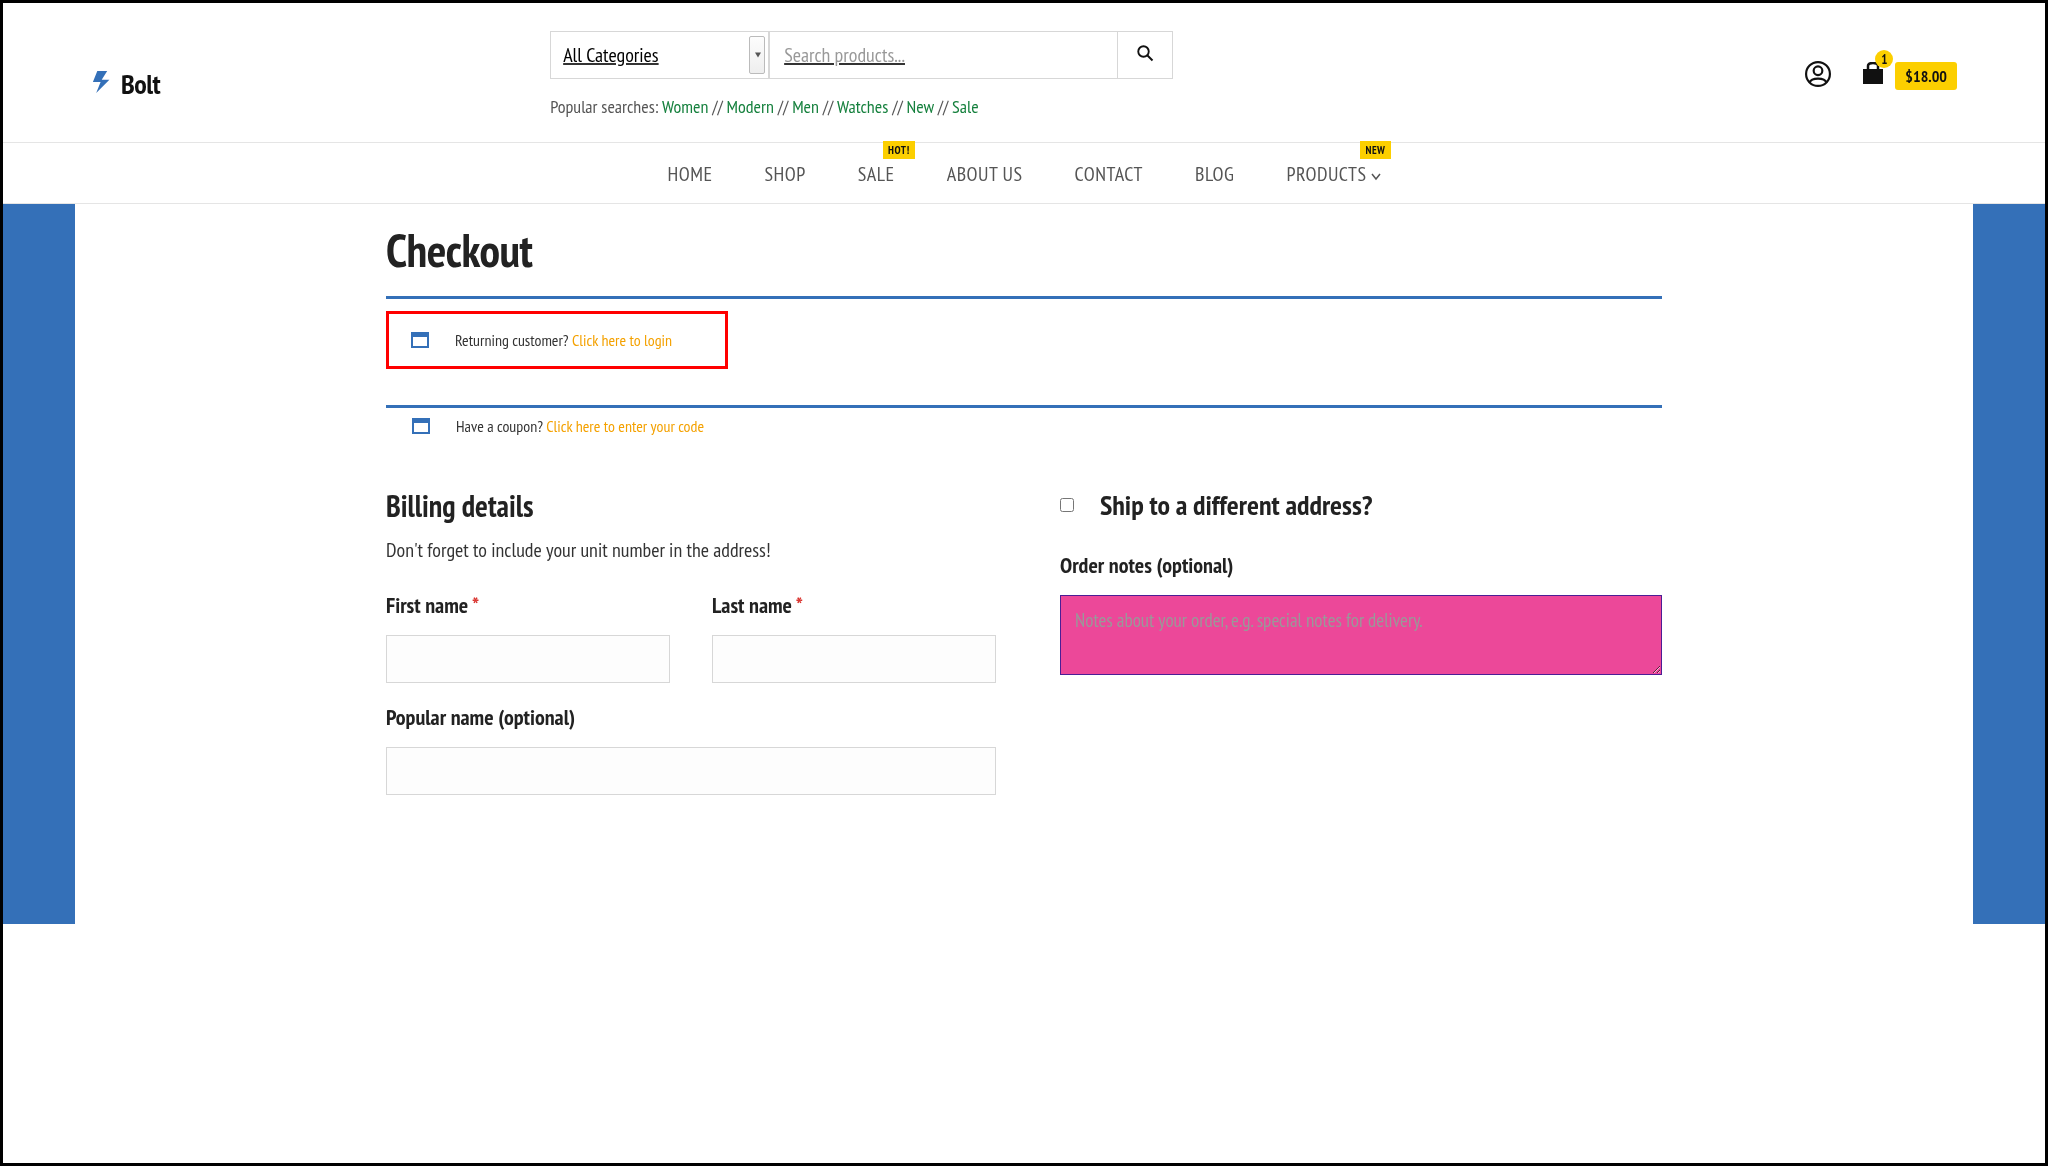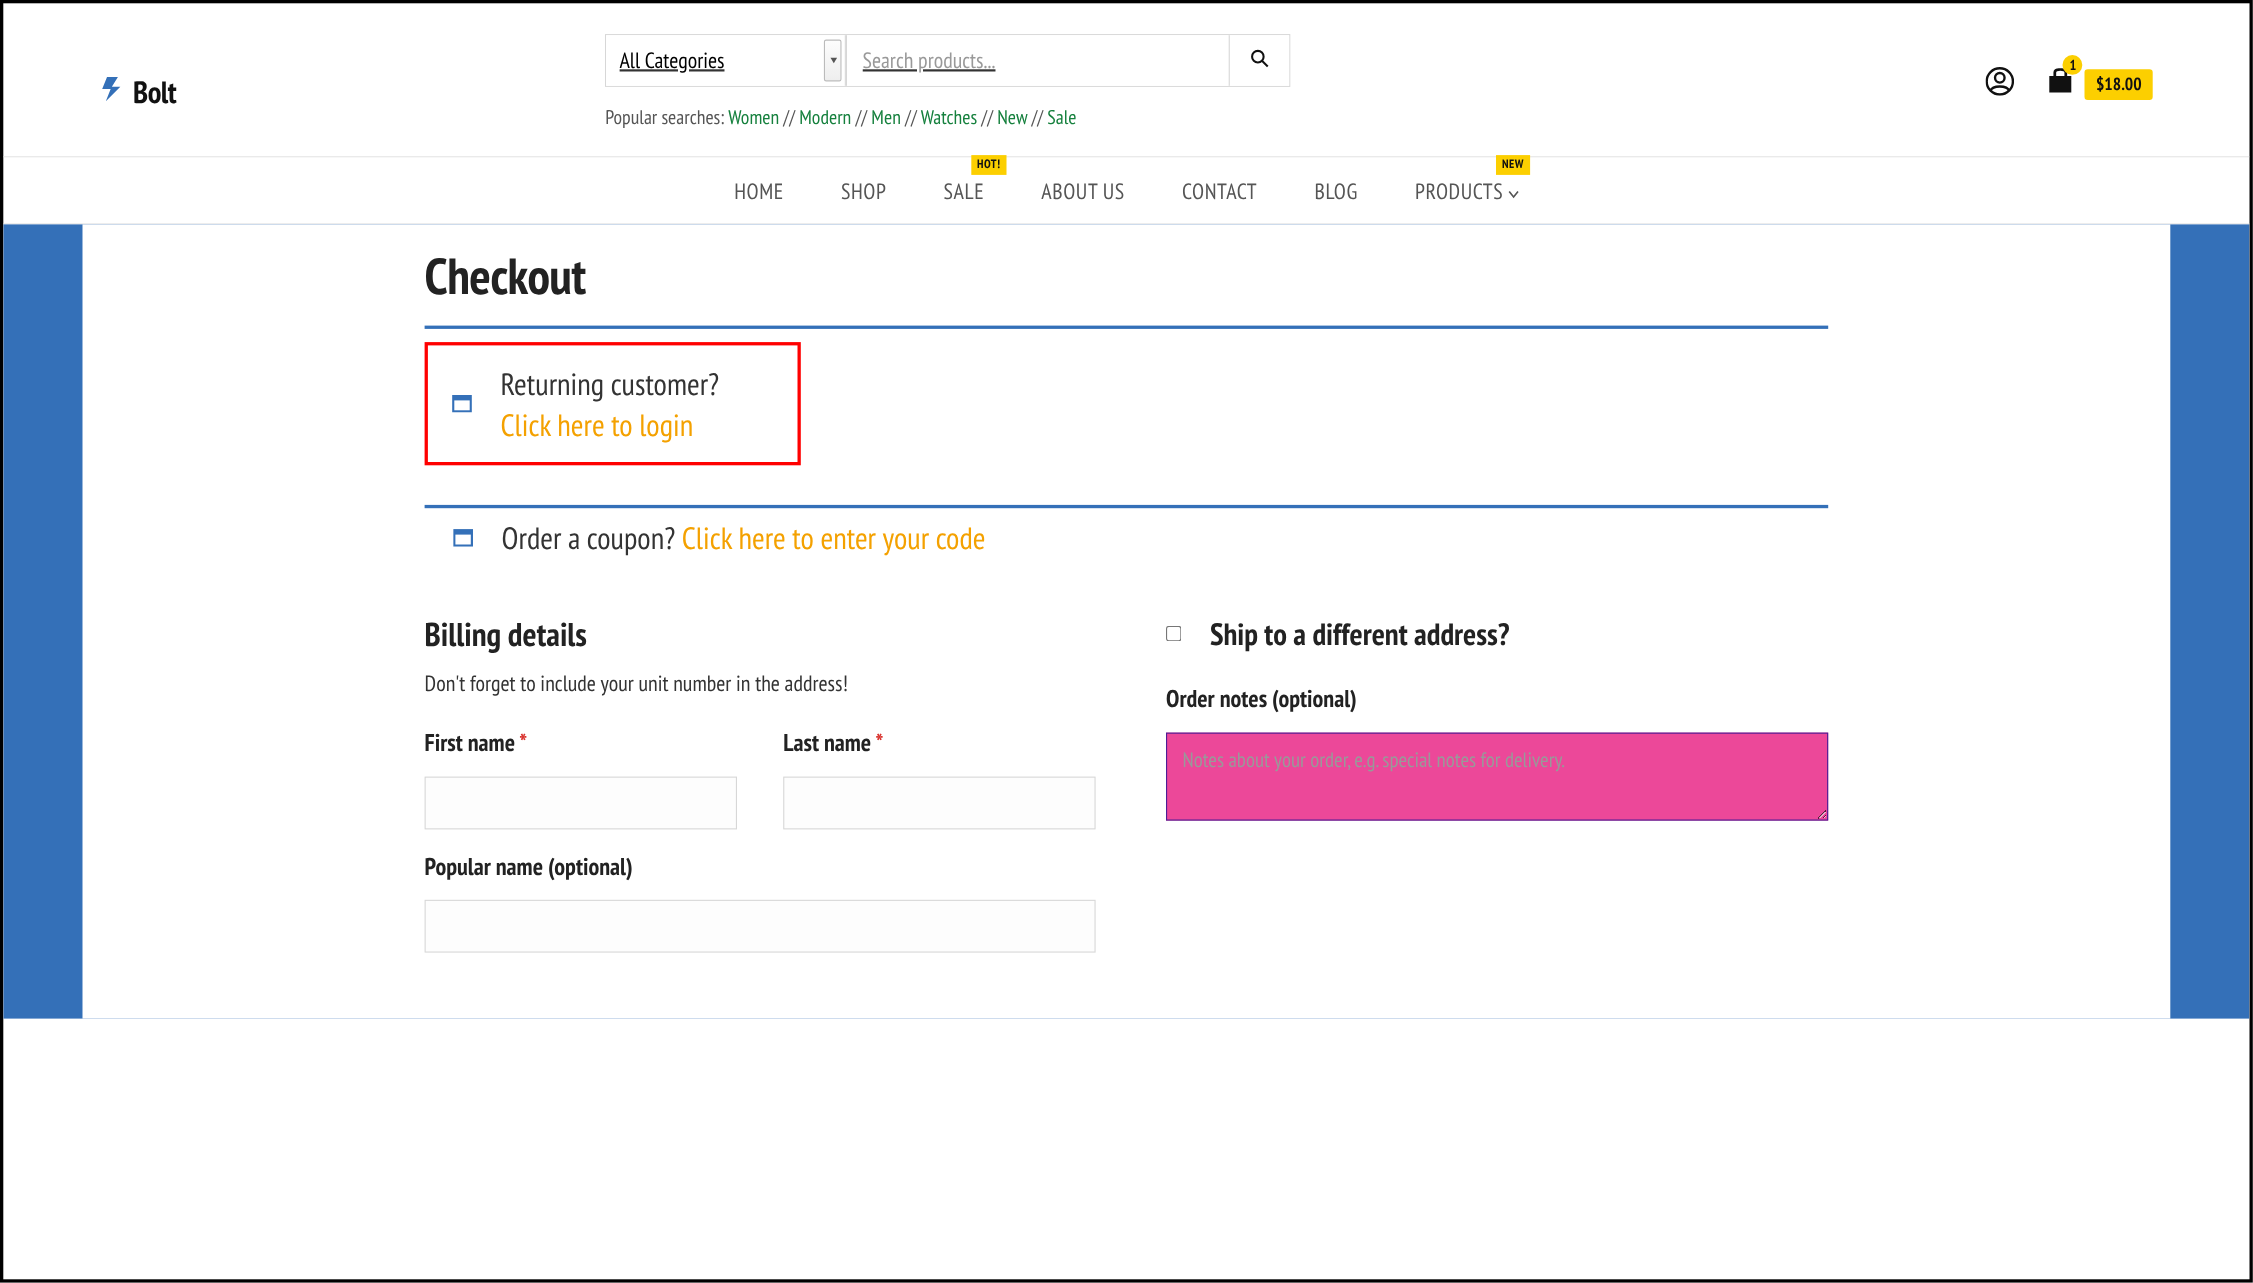--- a/index.html
+++ b/index.html
@@ -84,21 +84,21 @@
   .chev svg { width: 10px; height: 8px; }
   .page-body { background: #3470B8; padding: 0 72px; min-height: 720px; }
   .page-inner { background: #fff; min-height: 720px; padding: 16px 0 40px 0; }
   .content { max-width: 1280px; margin: 0 auto; padding: 0 2px; }
   .page-title { font-size: 46px; font-weight: 700; color:#222; margin-bottom: 16px; letter-spacing: -0.5px; }
   .blue-line { height: 3px; background: #3470B8; }
   .notice-box {
     margin-top: 12px;
     padding: 16px 22px;
     display: flex; align-items: center; gap: 26px;
-    font-size: 28px;
+    font-size: 16px;
   }
   .notice-highlight { border: 3px solid #ff0000; margin-bottom: 36px; width: 342px; }
   .notice-icon svg { width: 18px; height: 16px; display:block; }
   .notice-box .link { color: #f4a100; cursor: pointer; }
   .coupon-row { margin: 8px 0 50px 0; padding: 0 26px; }
   .checkout-cols { display: flex; gap: 64px; margin-top: 40px; }
   .col-left { width: 610px; }
   .col-right { flex: 1; }
   .section-title { font-size: 30px; font-weight: 700; margin-bottom: 12px; color:#222; }
   .section-sub { font-size: 20px; color: #333; margin-bottom: 28px; }
@@ -240,21 +240,21 @@
 
       <div class="blue-line"></div>
       <div class="notice-box coupon-row">
         <span class="notice-icon">
           <svg viewBox="0 0 18 16">
               <rect x="1" y="1" width="16" height="14" fill="none" stroke="#3470B8" stroke-width="2"></rect>
               <rect x="1" y="1" width="16" height="4" fill="#3470B8"></rect>
             </svg>
         </span>
         <span>
-          <span>Order a coupon? </span><span class="link">Click here to enter your code</span>
+          <span>Have a coupon? </span><span class="link">Click here to enter your code</span>
         </span>
       </div>
 
       <div class="checkout-cols">
         <div class="col-left">
           <h2 class="section-title">Billing details</h2>
           <p class="section-sub">Don't forget to include your unit number in the address!</p>
           <div class="name-row">
             <div class="field">
               <label><span>First name </span><span class="req">*</span></label>

